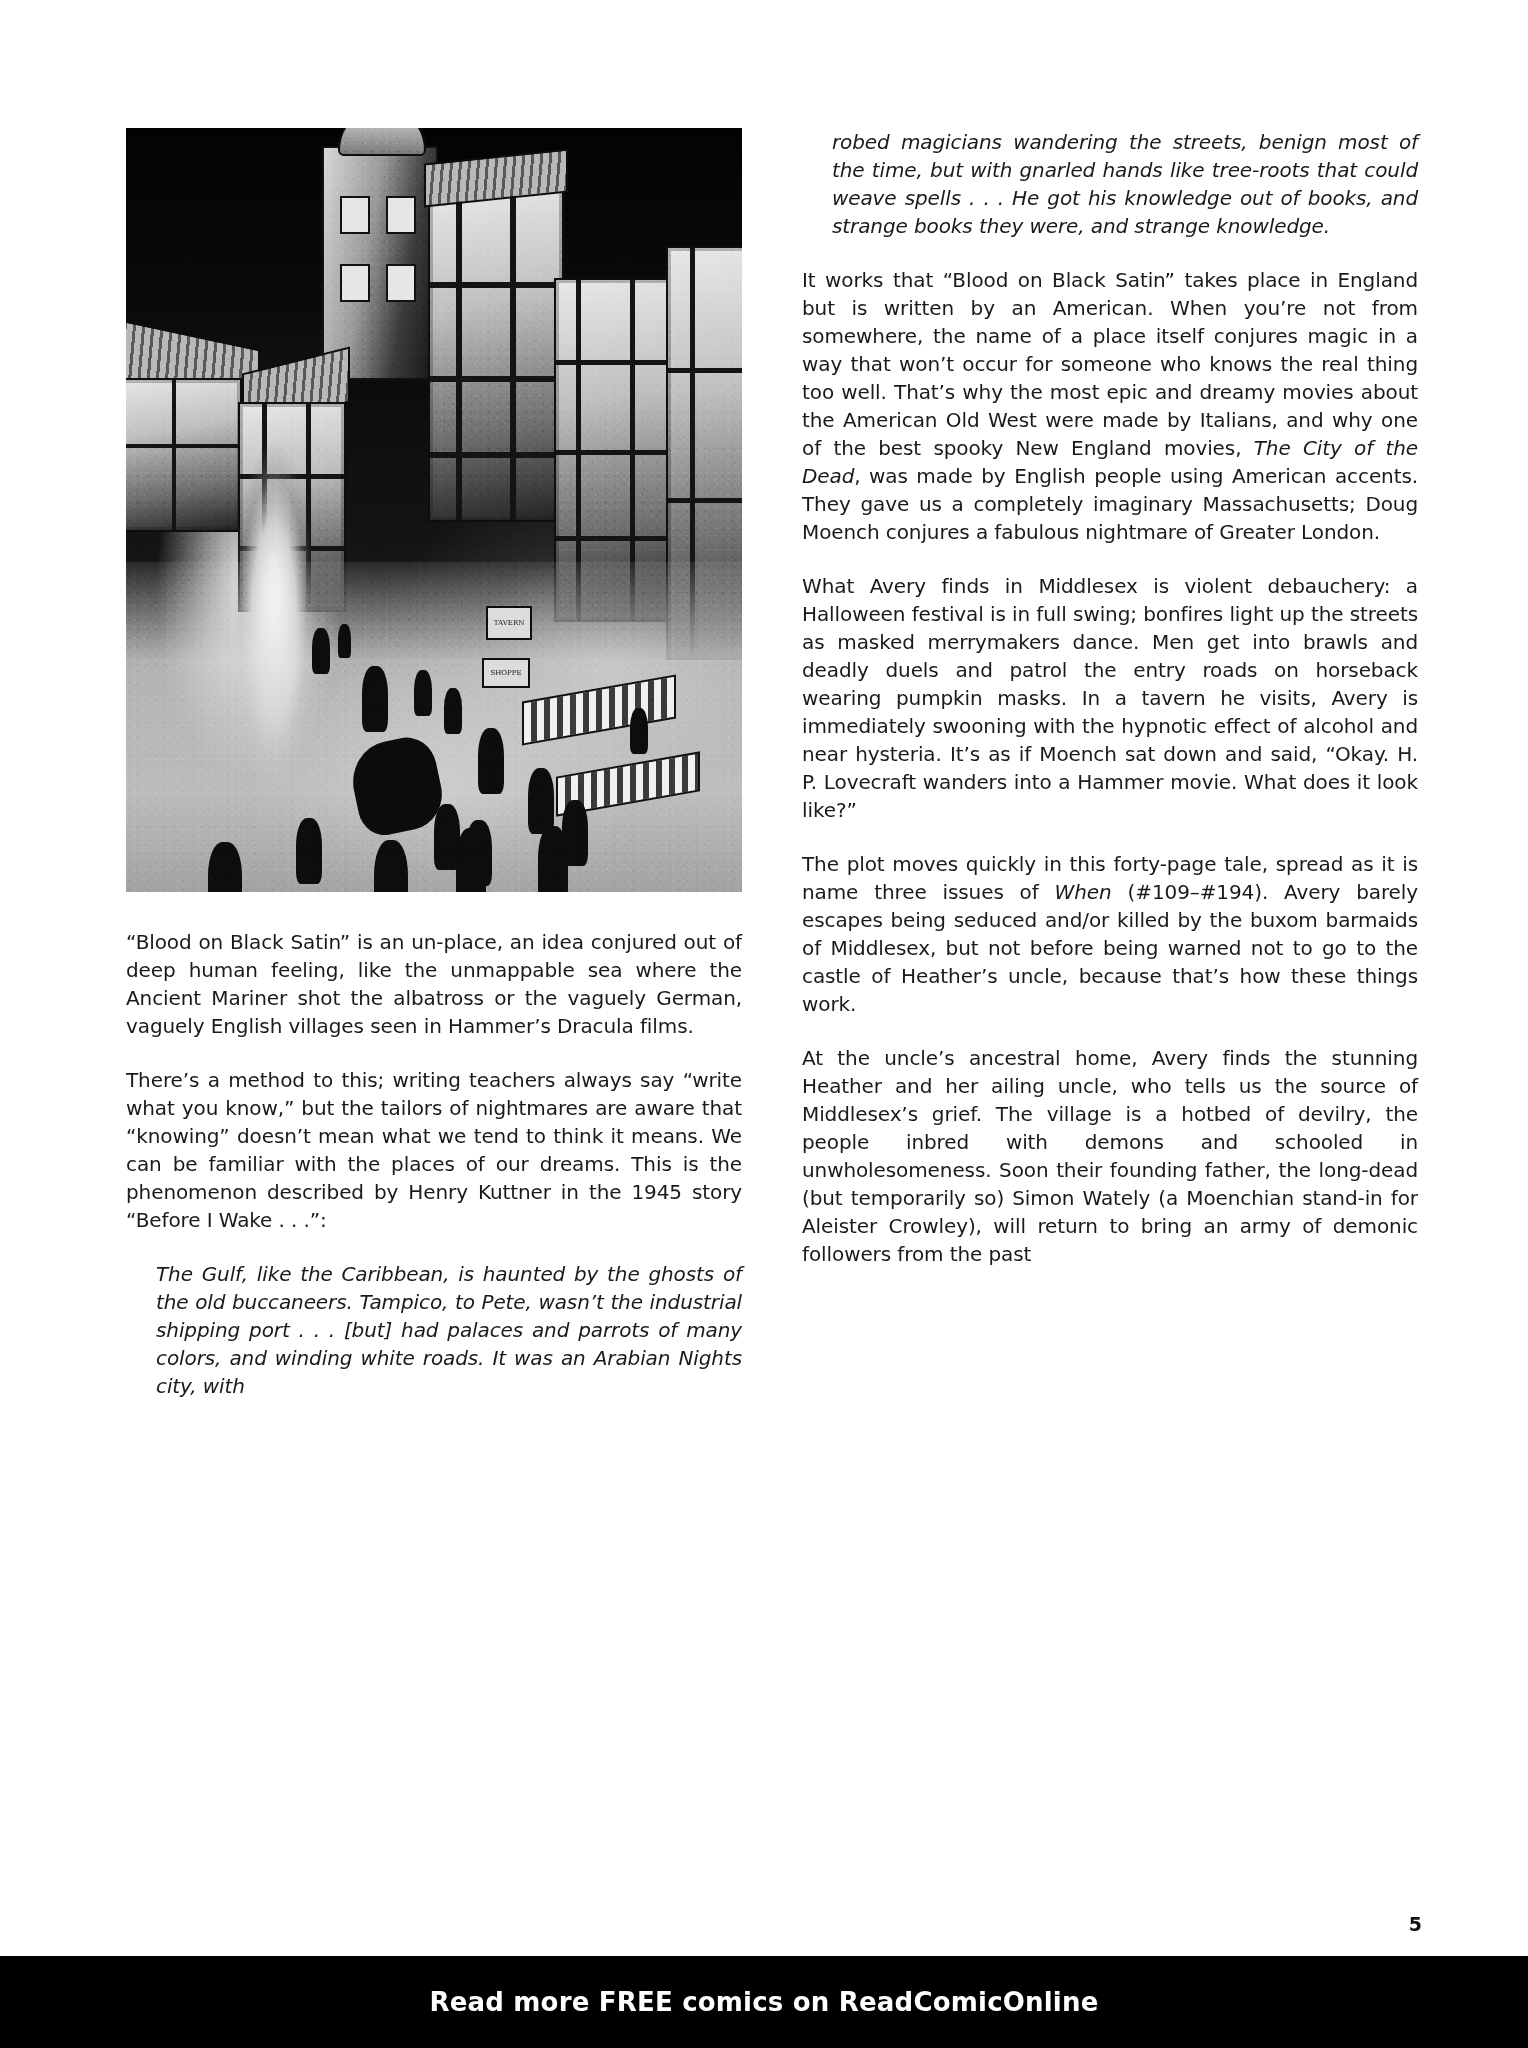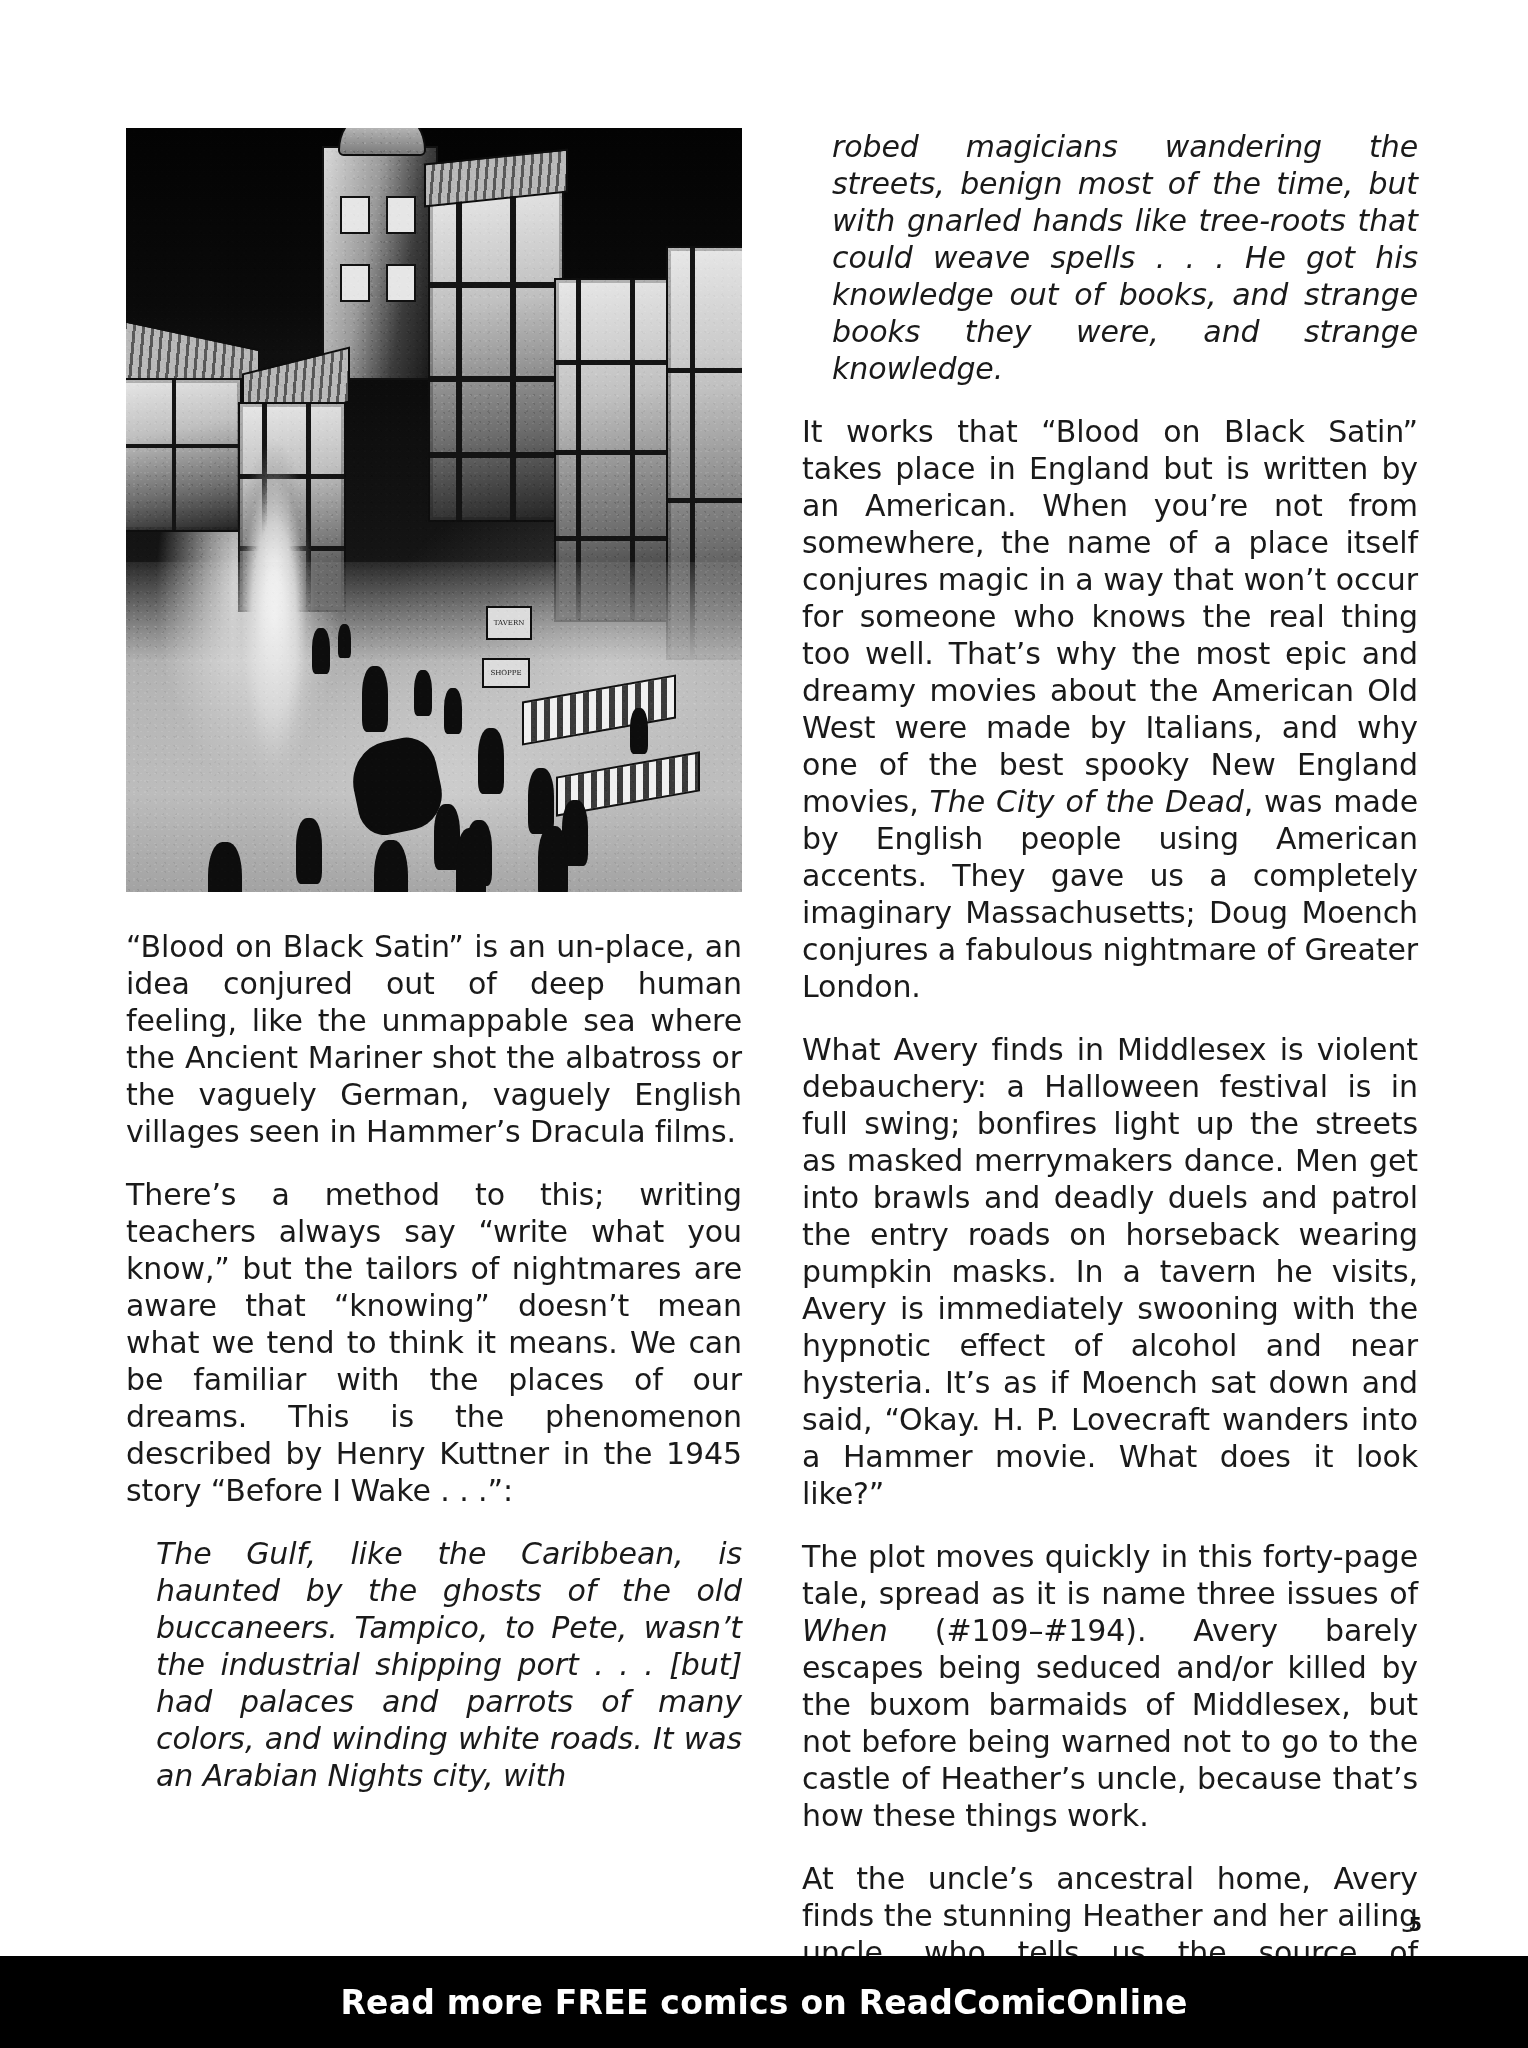--- a/index.html
+++ b/index.html
@@ -30,22 +30,22 @@
   .col{
     position:absolute;
     top:0;
     width:616px;
   }
   .col-left{ left:0; }
   .col-right{ left:676px; }
 
   p{
     margin:0 0 26px 0;
-    font-size:30px;
-    line-height:37px;
+    font-size:20px;
+    line-height:28px;
     text-align:justify;
     text-justify:inter-word;
     letter-spacing:-0.1px;
     color:#1a1a1a;
   }
   p:last-child{ margin-bottom:0; }
   p.quote{
     font-style:italic;
     margin-left:30px;
     margin-right:0px;
@@ -173,21 +173,21 @@
     top:1956px;
     width:1528px;
     height:92px;
     background:#000000;
     display:flex;
     align-items:center;
     justify-content:center;
   }
   .footer-bar .label{
     color:#ffffff;
-    font-size:33px;
+    font-size:26px;
     font-weight:700;
     letter-spacing:0.2px;
     font-family:"DejaVu Sans","Liberation Sans",sans-serif;
   }
 </style>
 </head>
 <body>
 
 <div class="page">
 

